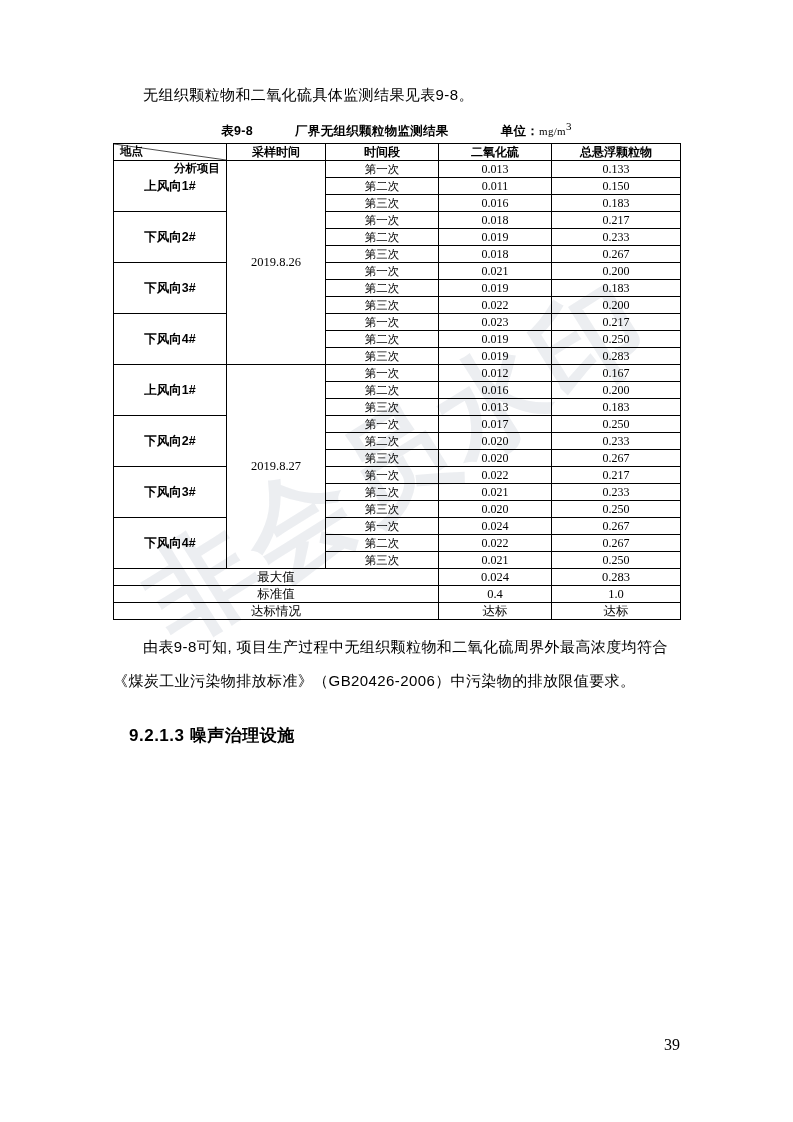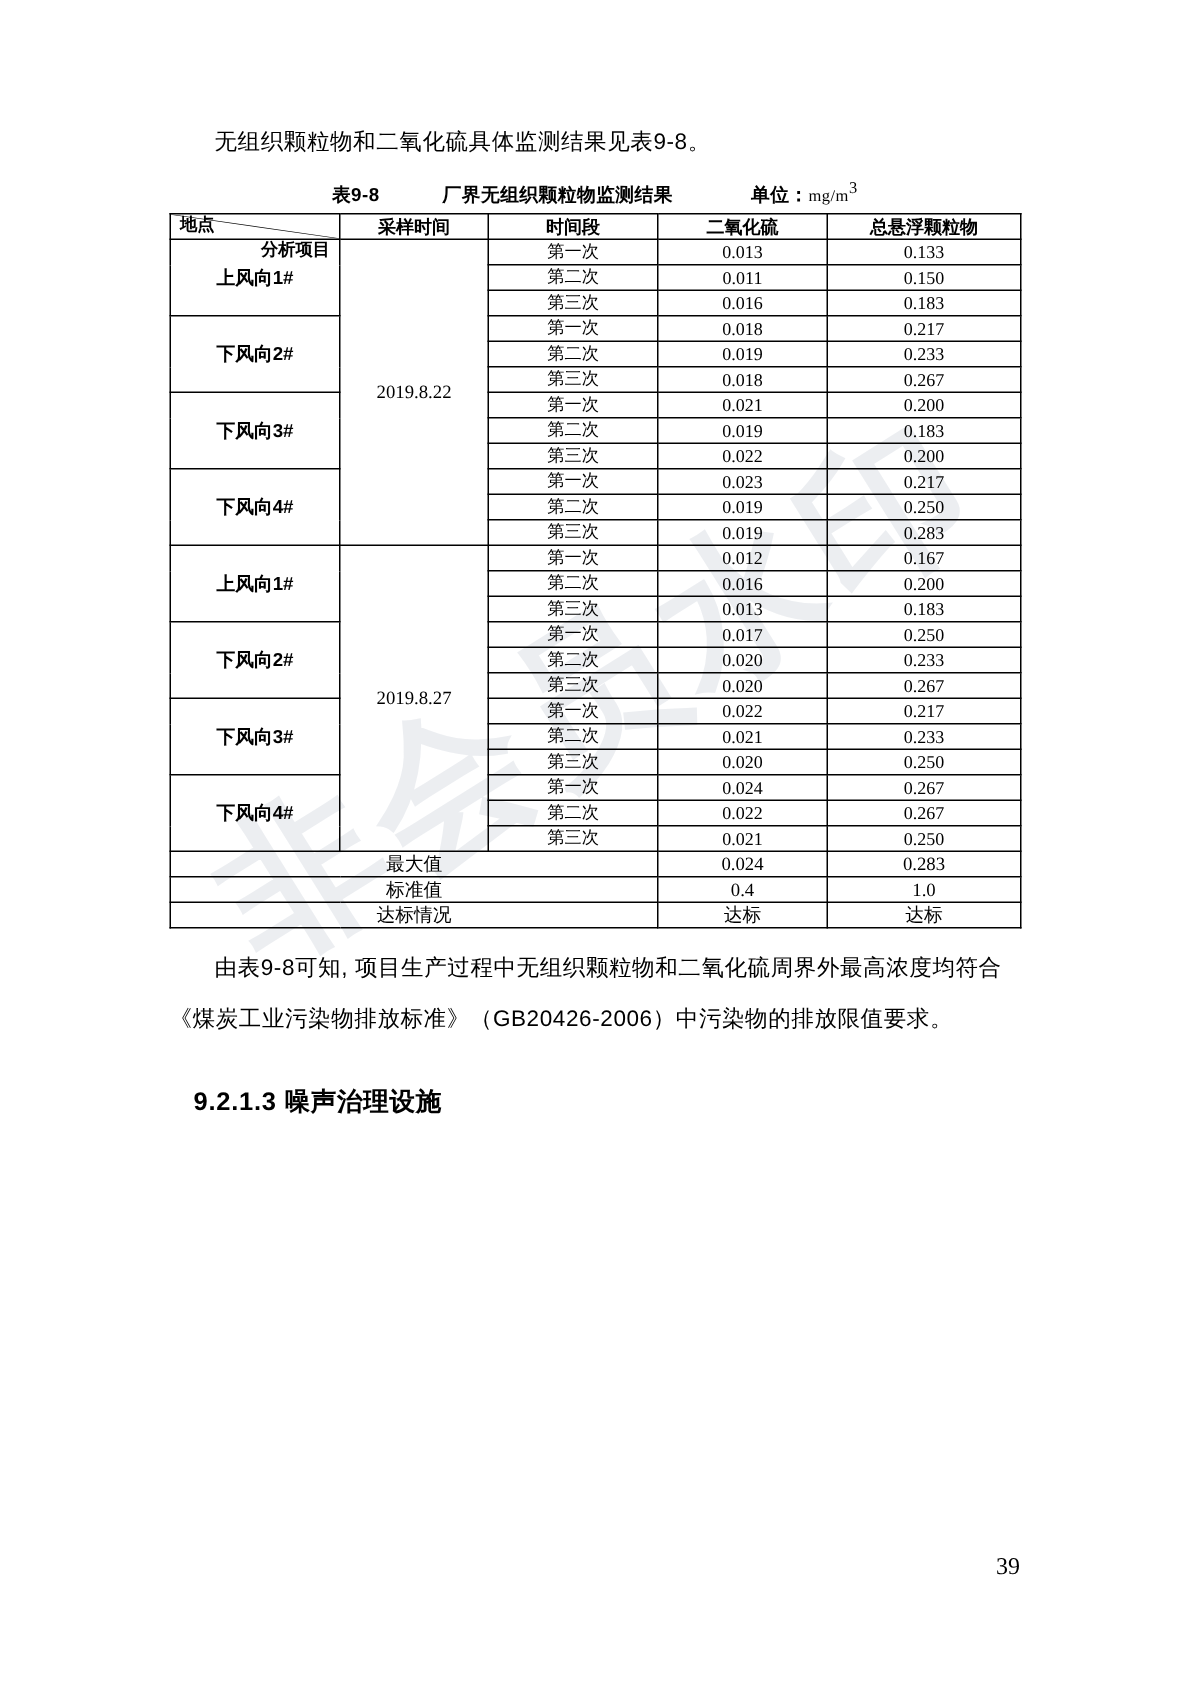--- a/index.html
+++ b/index.html
@@ -188,21 +188,21 @@
               <span class="t1">分析项目</span>
               <span class="t2">地点</span>
             </td>
             <td class="hdr">采样时间</td>
             <td class="hdr">时间段</td>
             <td class="hdr">二氧化硫</td>
             <td class="hdr">总悬浮颗粒物</td>
           </tr>
           <tr>
             <td class="loc" rowspan="3">上风向1#</td>
-            <td class="date" rowspan="12">2019.8.22</td>
+            <td class="date" rowspan="12">2019.8.26</td>
             <td class="seq">第一次</td>
             <td class="num">0.013</td>
             <td class="num">0.133</td>
           </tr>
           <tr>
             <td class="seq">第二次</td>
             <td class="num">0.011</td>
             <td class="num">0.150</td>
           </tr>
           <tr>

